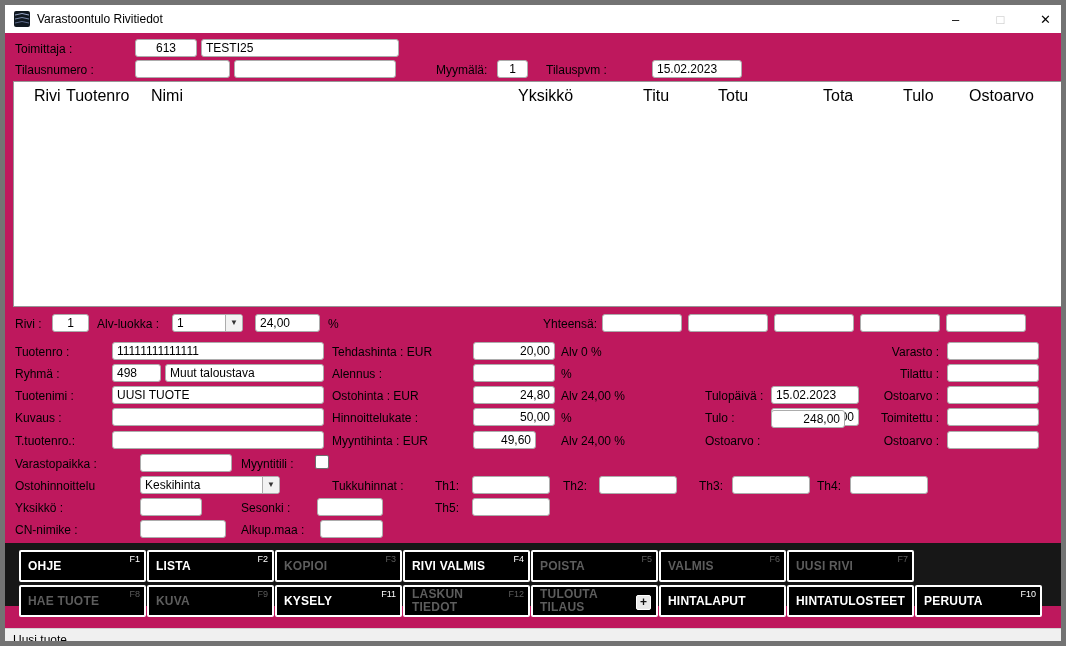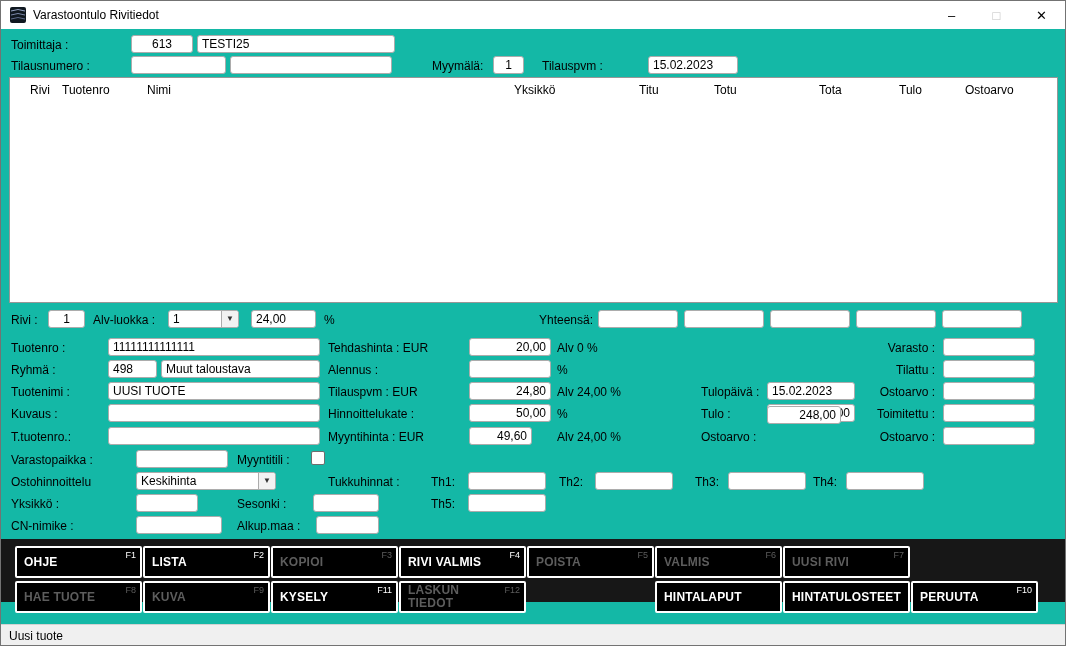--- a/index.html
+++ b/index.html
@@ -1,18 +1,18 @@
 <!DOCTYPE html>
 <html><head>
 <meta charset="utf-8">
 <style>
   * { margin:0; padding:0; box-sizing:border-box; }
   html,body { background:#fff; }
   body { font-family:"Liberation Sans", sans-serif; }
-  .window { position:relative; width:1066px; height:646px; background:#14b8a6; border:1px solid #737373; overflow:hidden; }
+  .window { position:relative; width:1066px; height:646px; background:#be185d; border:5px solid #737373; overflow:hidden; }
 
   
   .titlebar { position:absolute; left:0; top:0; width:100%; height:28px; background:#ffffff; }
   .app-icon { position:absolute; left:9px; top:6px; width:16px; height:16px; }
   .title-text { position:absolute; left:32px; top:7px; font-size:12px; color:#000; white-space:nowrap; }
   .win-btn { position:absolute; top:0; width:45px; height:28px; display:flex; align-items:center; justify-content:center; font-size:13px; color:#000; cursor:default; }
   .win-btn.dim { color:#c3c3c3; }
 
   
   .lbl { position:absolute; font-size:12px; color:#000; white-space:nowrap; }
@@ -22,21 +22,21 @@
   .ctr { text-align:center; }
 
   
   .combo { padding-right:20px; }
   .combo-arrow { position:absolute; right:0; top:0; width:17px; height:16px; border-left:1px solid #acacac; background:#f2f2f2; text-align:center; font-size:8px; line-height:16px; color:#333; }
 
   .chk { position:absolute; width:14px; height:14px; border:1px solid #6e6e6e; border-radius:2px; background:#fff; }
 
   
   .grid { position:absolute; left:8px; top:76px; width:1049px; height:226px; border:1px solid #979797; background:#fff; }
-  .ghead { position:absolute; top:5px; font-size:12px; color:#000; white-space:nowrap; }
+  .ghead { position:absolute; top:5px; font-size:16px; color:#000; white-space:nowrap; }
 
   
   .panel { position:absolute; left:0; top:538px; width:1066px; height:63px; background:#171717; }
   .btn { position:absolute; width:127px; height:32px; background:#000; border:2px solid #fff; border-radius:2px; color:#fff; display:flex; align-items:center; cursor:default; }
   .btn-label { padding-left:7px; font-weight:bold; font-size:12px; line-height:13px; letter-spacing:0.2px; }
   .btn-label.wrap { width:78px; }
   .btn-fkey { position:absolute; top:2px; right:4px; font-size:9px; font-weight:normal; }
   .btn.disabled { color:#5d5d5d; }
   .btn-plus { position:absolute; right:5px; top:8px; width:15px; height:15px; background:#e9e9e9; color:#111; border:1px solid #fff; border-radius:2px; font-size:12px; font-weight:bold; line-height:13px; text-align:center; }
 
@@ -116,21 +116,21 @@
   <div class="fld" style="left:107px; top:359px; width:49px">498</div>
   <div class="fld" style="left:160px; top:359px; width:159px">Muut taloustava</div>
   <div class="lbl" style="left:327px; top:362px">Alennus :</div>
   <div class="fld num" style="left:468px; top:359px; width:82px"></div>
   <div class="lbl" style="left:556px; top:362px">%</div>
   <div class="lbl rlbl" style="left:850px; top:362px; width:84px">Tilattu :</div>
   <div class="fld" style="left:942px; top:359px; width:92px"></div>
 
   <div class="lbl" style="left:10px; top:384px">Tuotenimi :</div>
   <div class="fld" style="left:107px; top:381px; width:212px">UUSI TUOTE</div>
-  <div class="lbl" style="left:327px; top:384px">Tilauspvm : EUR</div>
+  <div class="lbl" style="left:327px; top:384px">Ostohinta : EUR</div>
   <div class="fld num" style="left:468px; top:381px; width:82px">24,80</div>
   <div class="lbl" style="left:556px; top:384px">Alv 24,00 %</div>
   <div class="lbl" style="left:700px; top:384px">Tulopäivä :</div>
   <div class="fld" style="left:766px; top:381px; width:88px">15.02.2023</div>
   <div class="lbl rlbl" style="left:850px; top:384px; width:84px">Ostoarvo :</div>
   <div class="fld" style="left:942px; top:381px; width:92px"></div>
 
   <div class="lbl" style="left:10px; top:406px">Kuvaus :</div>
   <div class="fld" style="left:107px; top:403px; width:212px"></div>
   <div class="lbl" style="left:327px; top:406px">Hinnoittelukate :</div>
@@ -223,20 +223,24 @@
       <span class="btn-fkey">F9</span>
     </div>
     <div class="btn" style="left:270px; top:42px">
       <span class="btn-label">KYSELY</span>
       <span class="btn-fkey">F11</span>
     </div>
     <div class="btn disabled" style="left:398px; top:42px">
       <span class="btn-label wrap">LASKUN TIEDOT</span>
       <span class="btn-fkey">F12</span>
     </div>
+    <div class="btn disabled" style="left:526px; top:42px">
+      <span class="btn-label wrap">TULOUTA TILAUS</span>
+      <span class="btn-plus">+</span>
+    </div>
     <div class="btn" style="left:782px; top:42px">
       <span class="btn-label">HINTATULOSTEET</span>
     </div>
     <div class="btn" style="left:654px; top:42px">
       <span class="btn-label">HINTALAPUT</span>
     </div>
     <div class="btn" style="left:910px; top:42px">
       <span class="btn-label">PERUUTA</span>
       <span class="btn-fkey">F10</span>
     </div>

